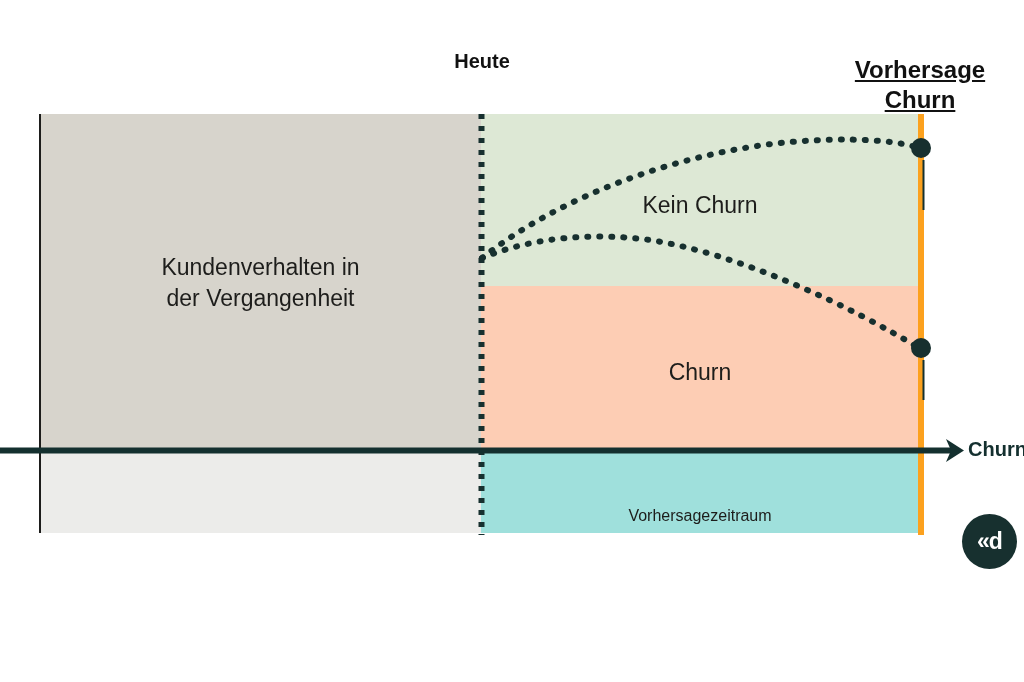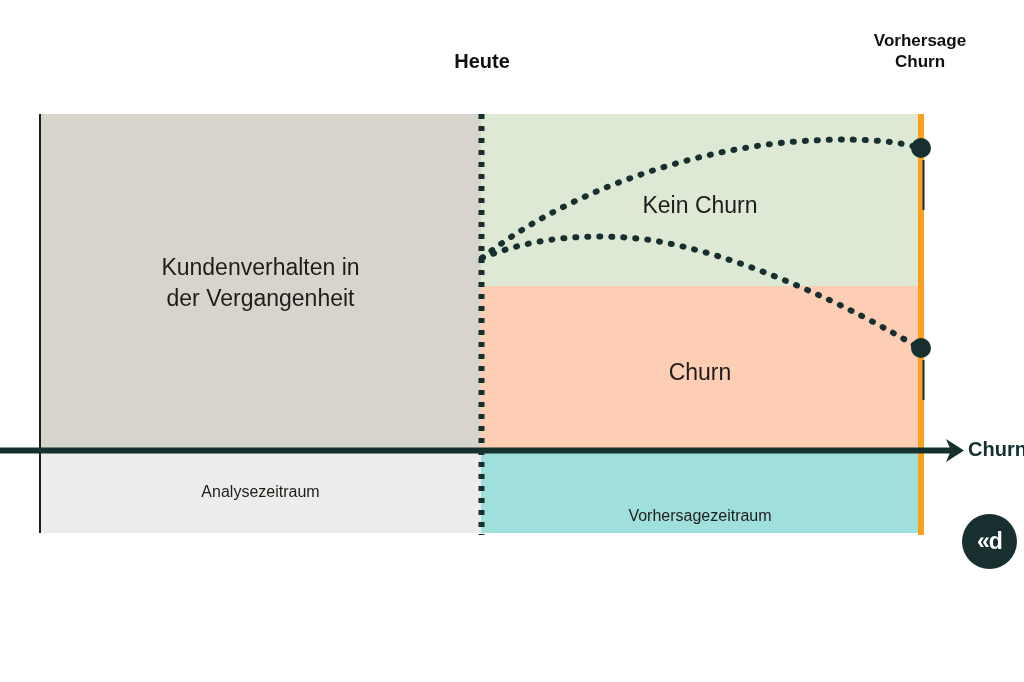--- a/index.html
+++ b/index.html
@@ -139,23 +139,24 @@
 
   #today-label {
     left: 392px;
     top: 49px;
     width: 180px;
     font-size: 20px;
   }
 
   #prediction-label {
     left: 830px;
-    top: 30px;
+    top: 55px;
     width: 180px;
-    font-size: 17px;
+    font-size: 24px;
+    text-decoration: underline;
   }
 
   #time-axis-label {
     left: 968px;
     top: 437px;
     width: 56px;
     text-align: left;
     font-size: 20px;
     color: #14302f;
   }
@@ -206,21 +207,20 @@
 
   <div id="chart-left-border"></div>
 
   <div class="region-label" id="past-label">Kundenverhalten in
 der Vergangenheit</div>
 
   <div class="region-label" id="nochurn-label">Kein Churn</div>
 
   <div class="region-label" id="churn-label">Churn</div>
 
-  <div class="region-label" id="analysis-period-label">Analysezeitraum</div>
 
   <div class="region-label" id="prediction-period-label">Vorhersagezeitraum</div>
 
   <div class="callout" id="today-label">Heute</div>
 
   <div class="callout" id="prediction-label">Vorhersage
 Churn</div>
 
   <div class="callout" id="time-axis-label">Churn</div>
 

